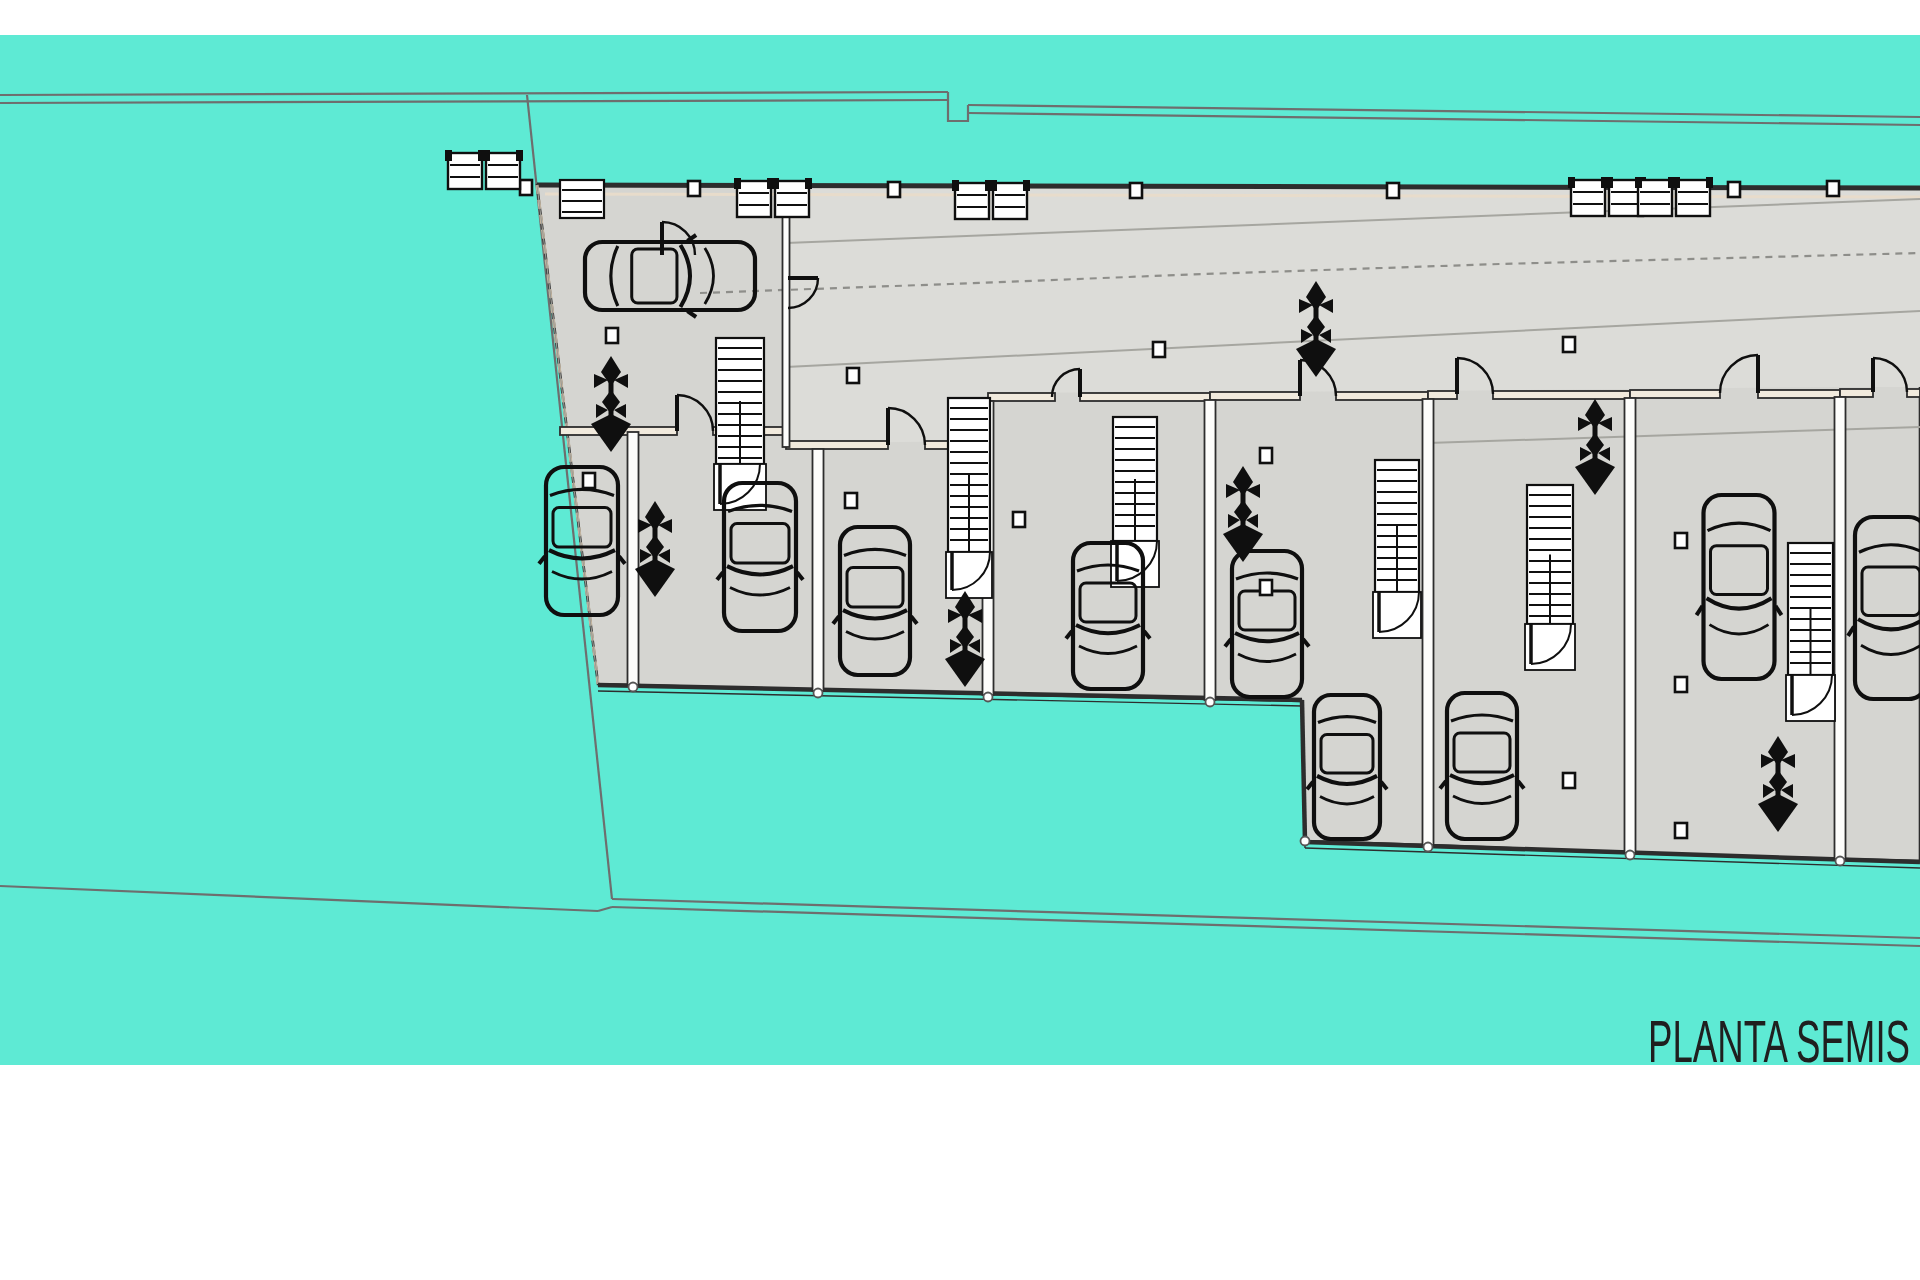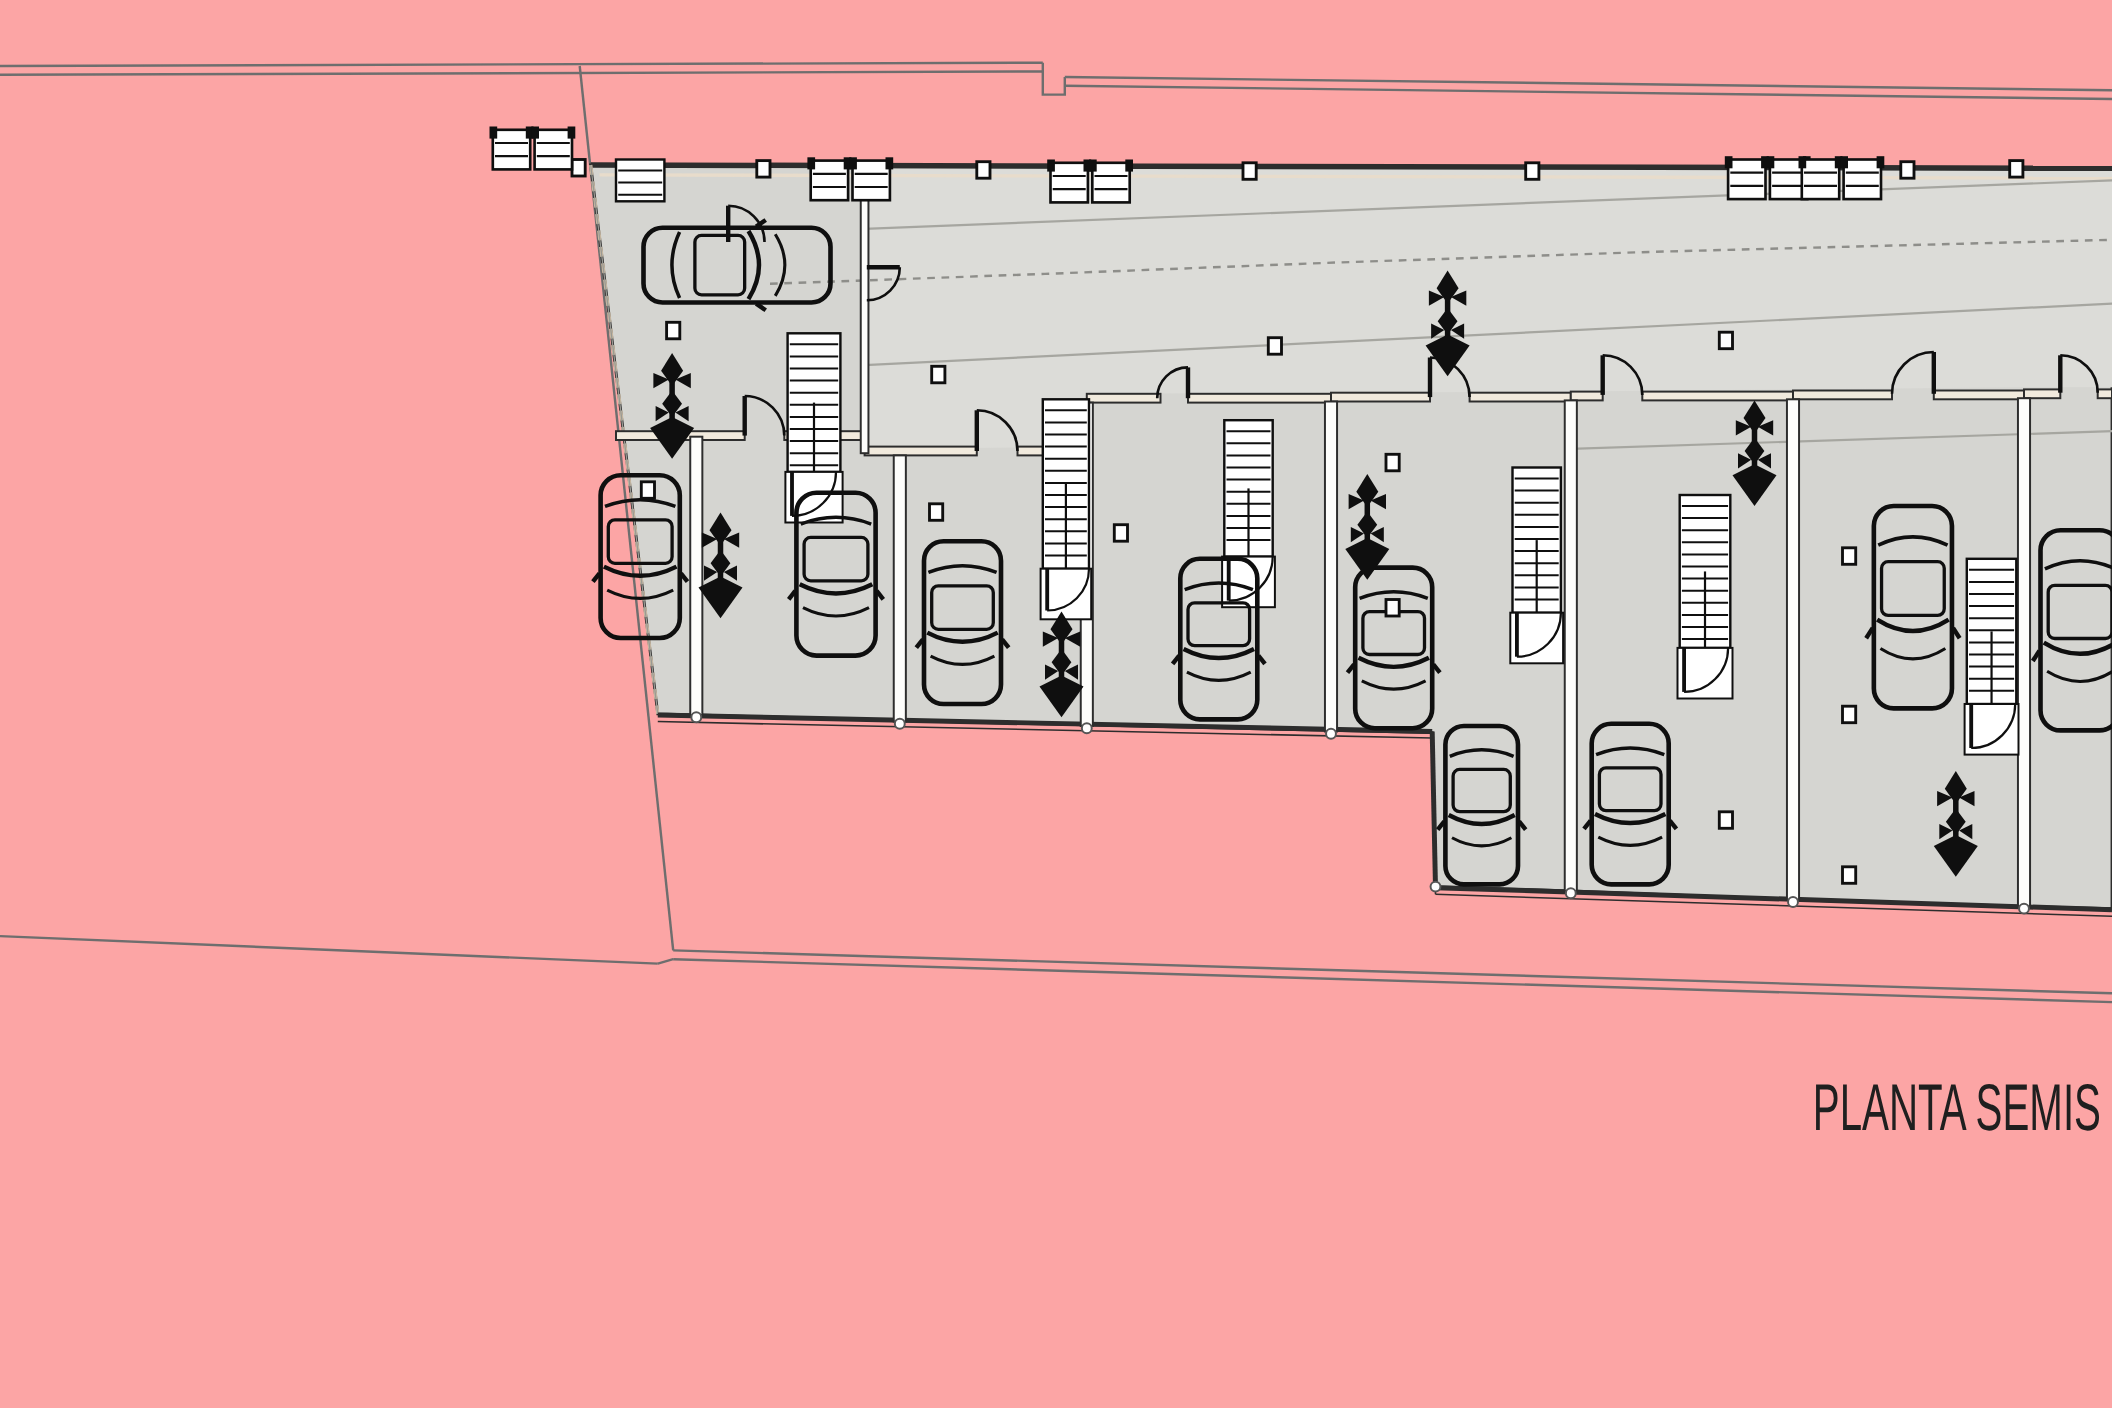--- a/index.html
+++ b/index.html
@@ -1,16 +1,16 @@
 <!DOCTYPE html>
 <html><head>
 <meta charset="utf-8">
 <style>
   html,body{margin:0;padding:0;background:#ffffff;}
-  #stage{width:1920px;height:1280px;position:relative;overflow:hidden;background:#fca5a5;}
+  #stage{width:1920px;height:1030px;position:relative;overflow:hidden;background:#5eead4;margin-top:35px;}
   svg{display:block;}
   text.plan-title{font-family:"Liberation Sans", sans-serif;fill:#1f1f1f;}
 </style>
 </head>
 <body>
 
 <div id="stage">
   <svg id="plan" viewBox="0 0 1920 1280" width="1920" height="1280">
     <g id="g-site">
         <polyline points="0,60 948,57" fill="none" stroke="#6e6e6e" stroke-width="2.2"></polyline>

